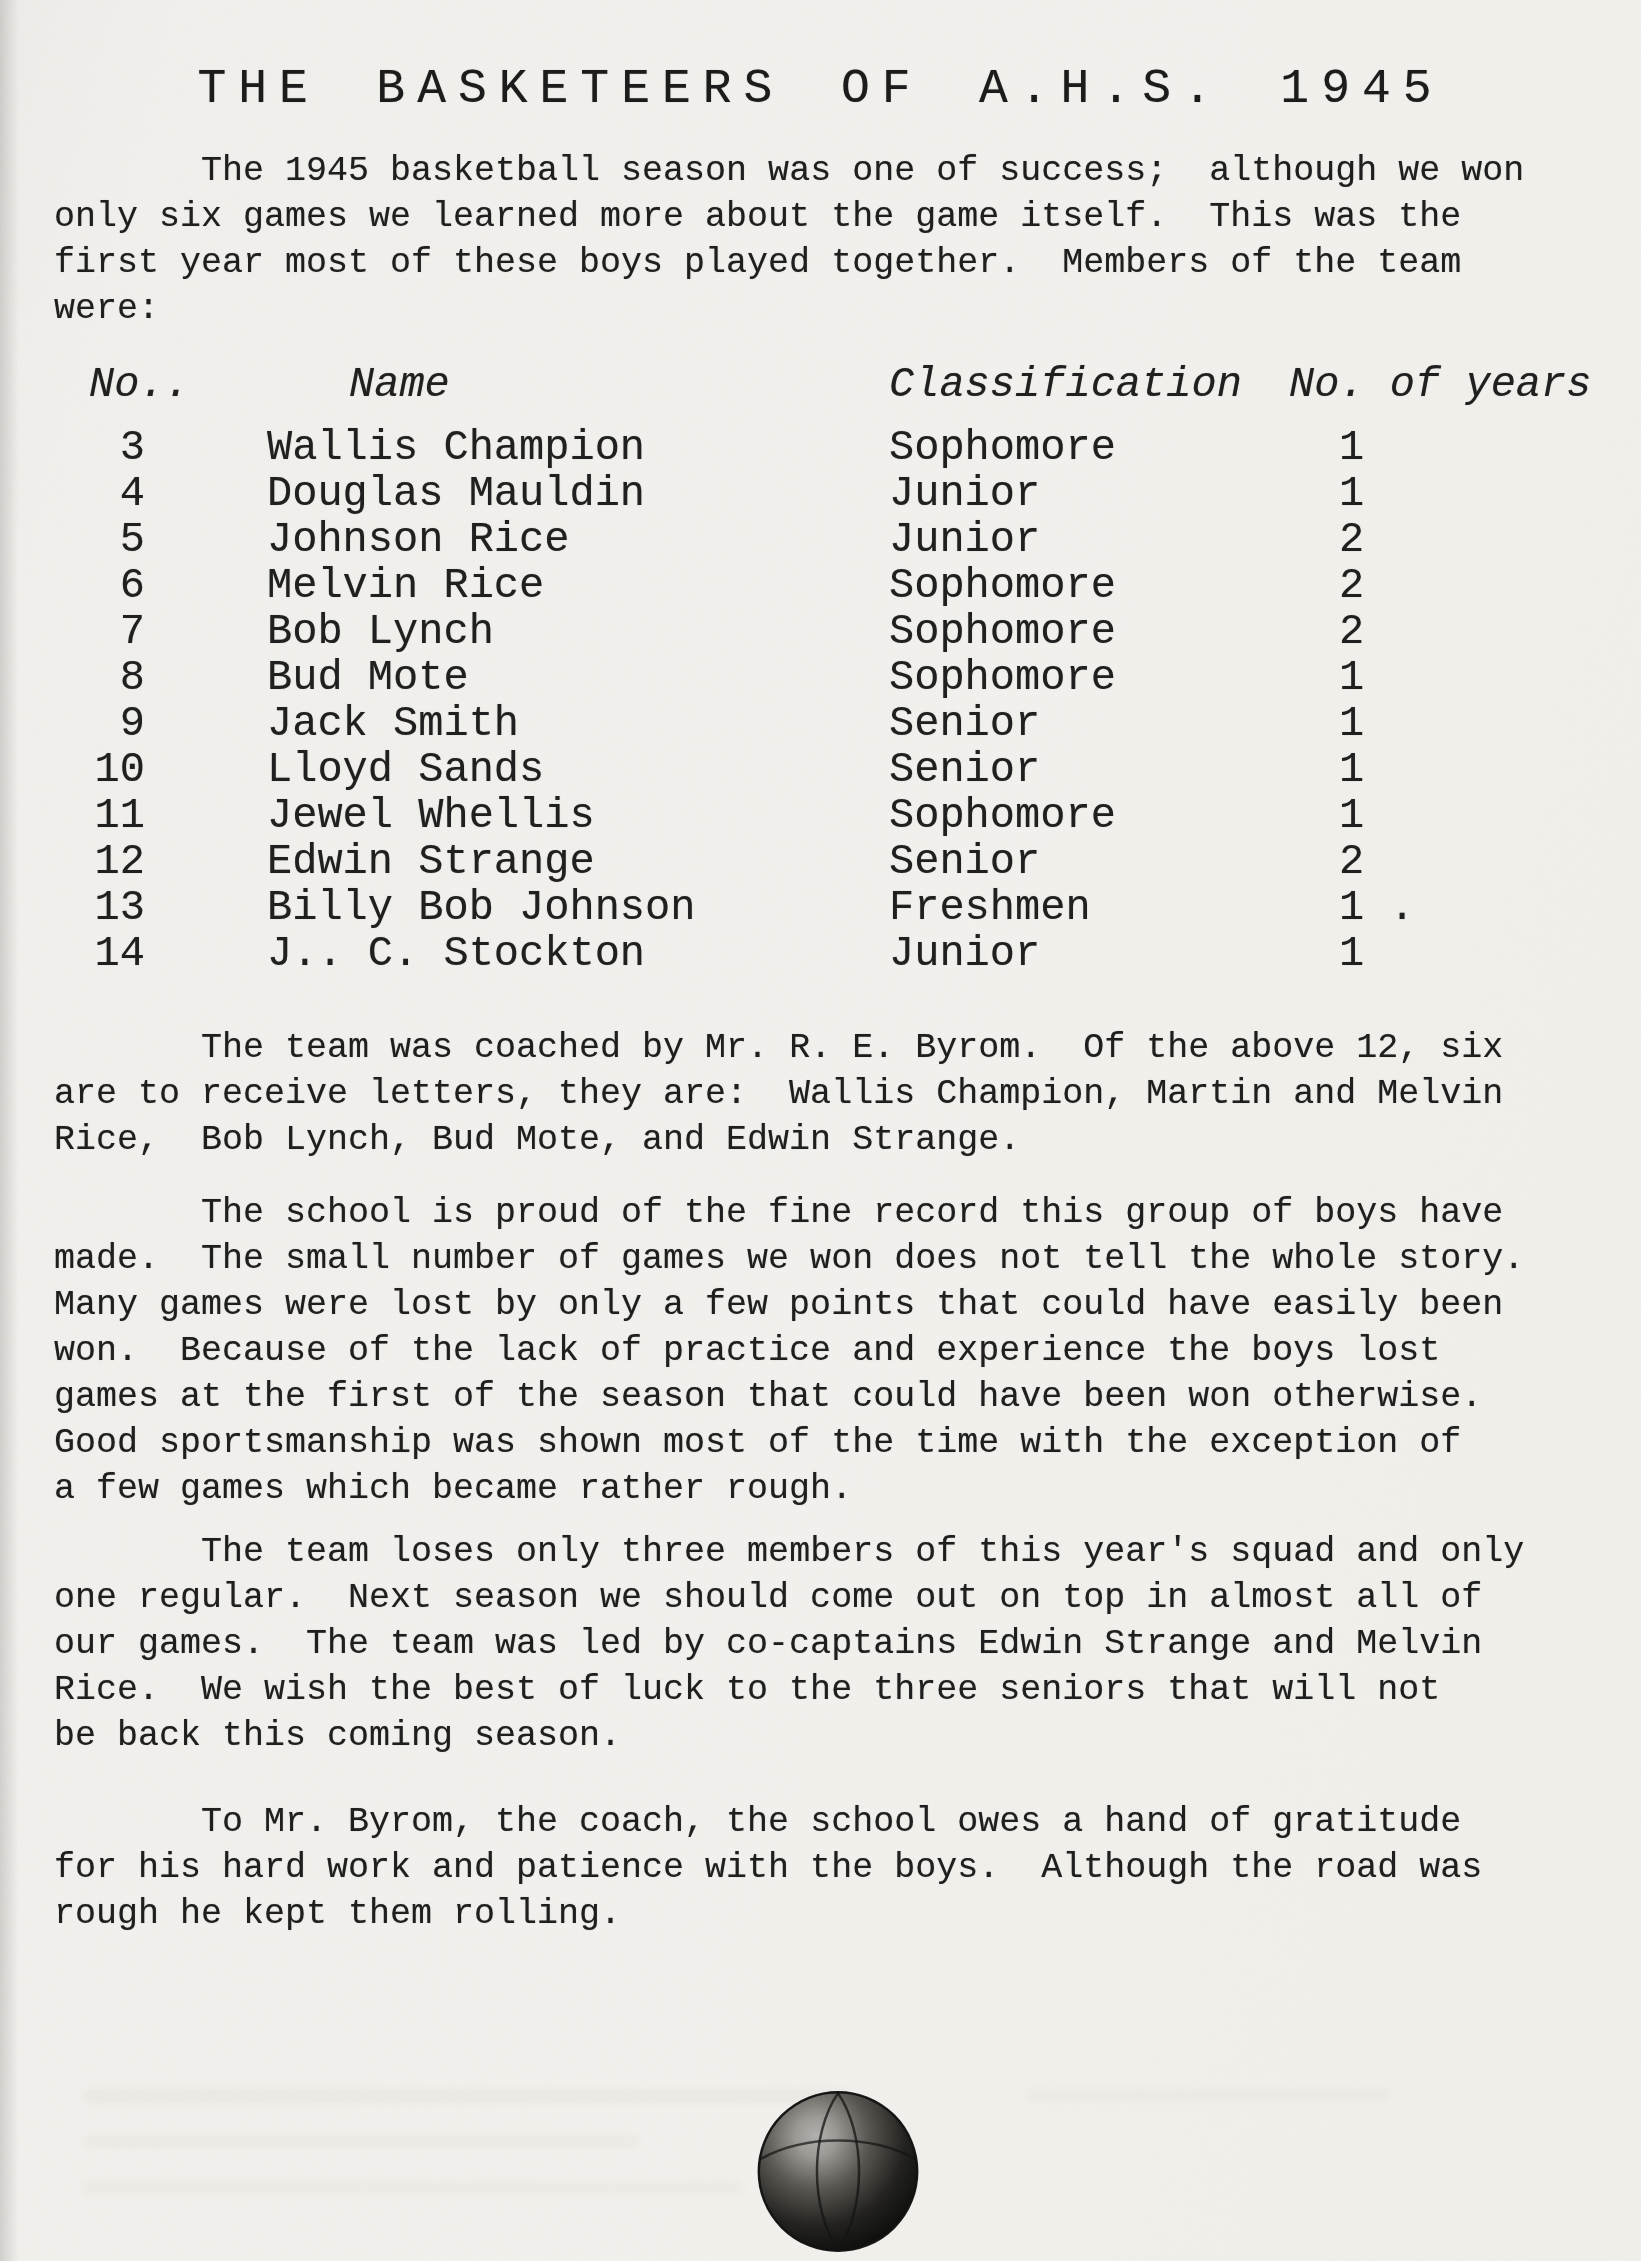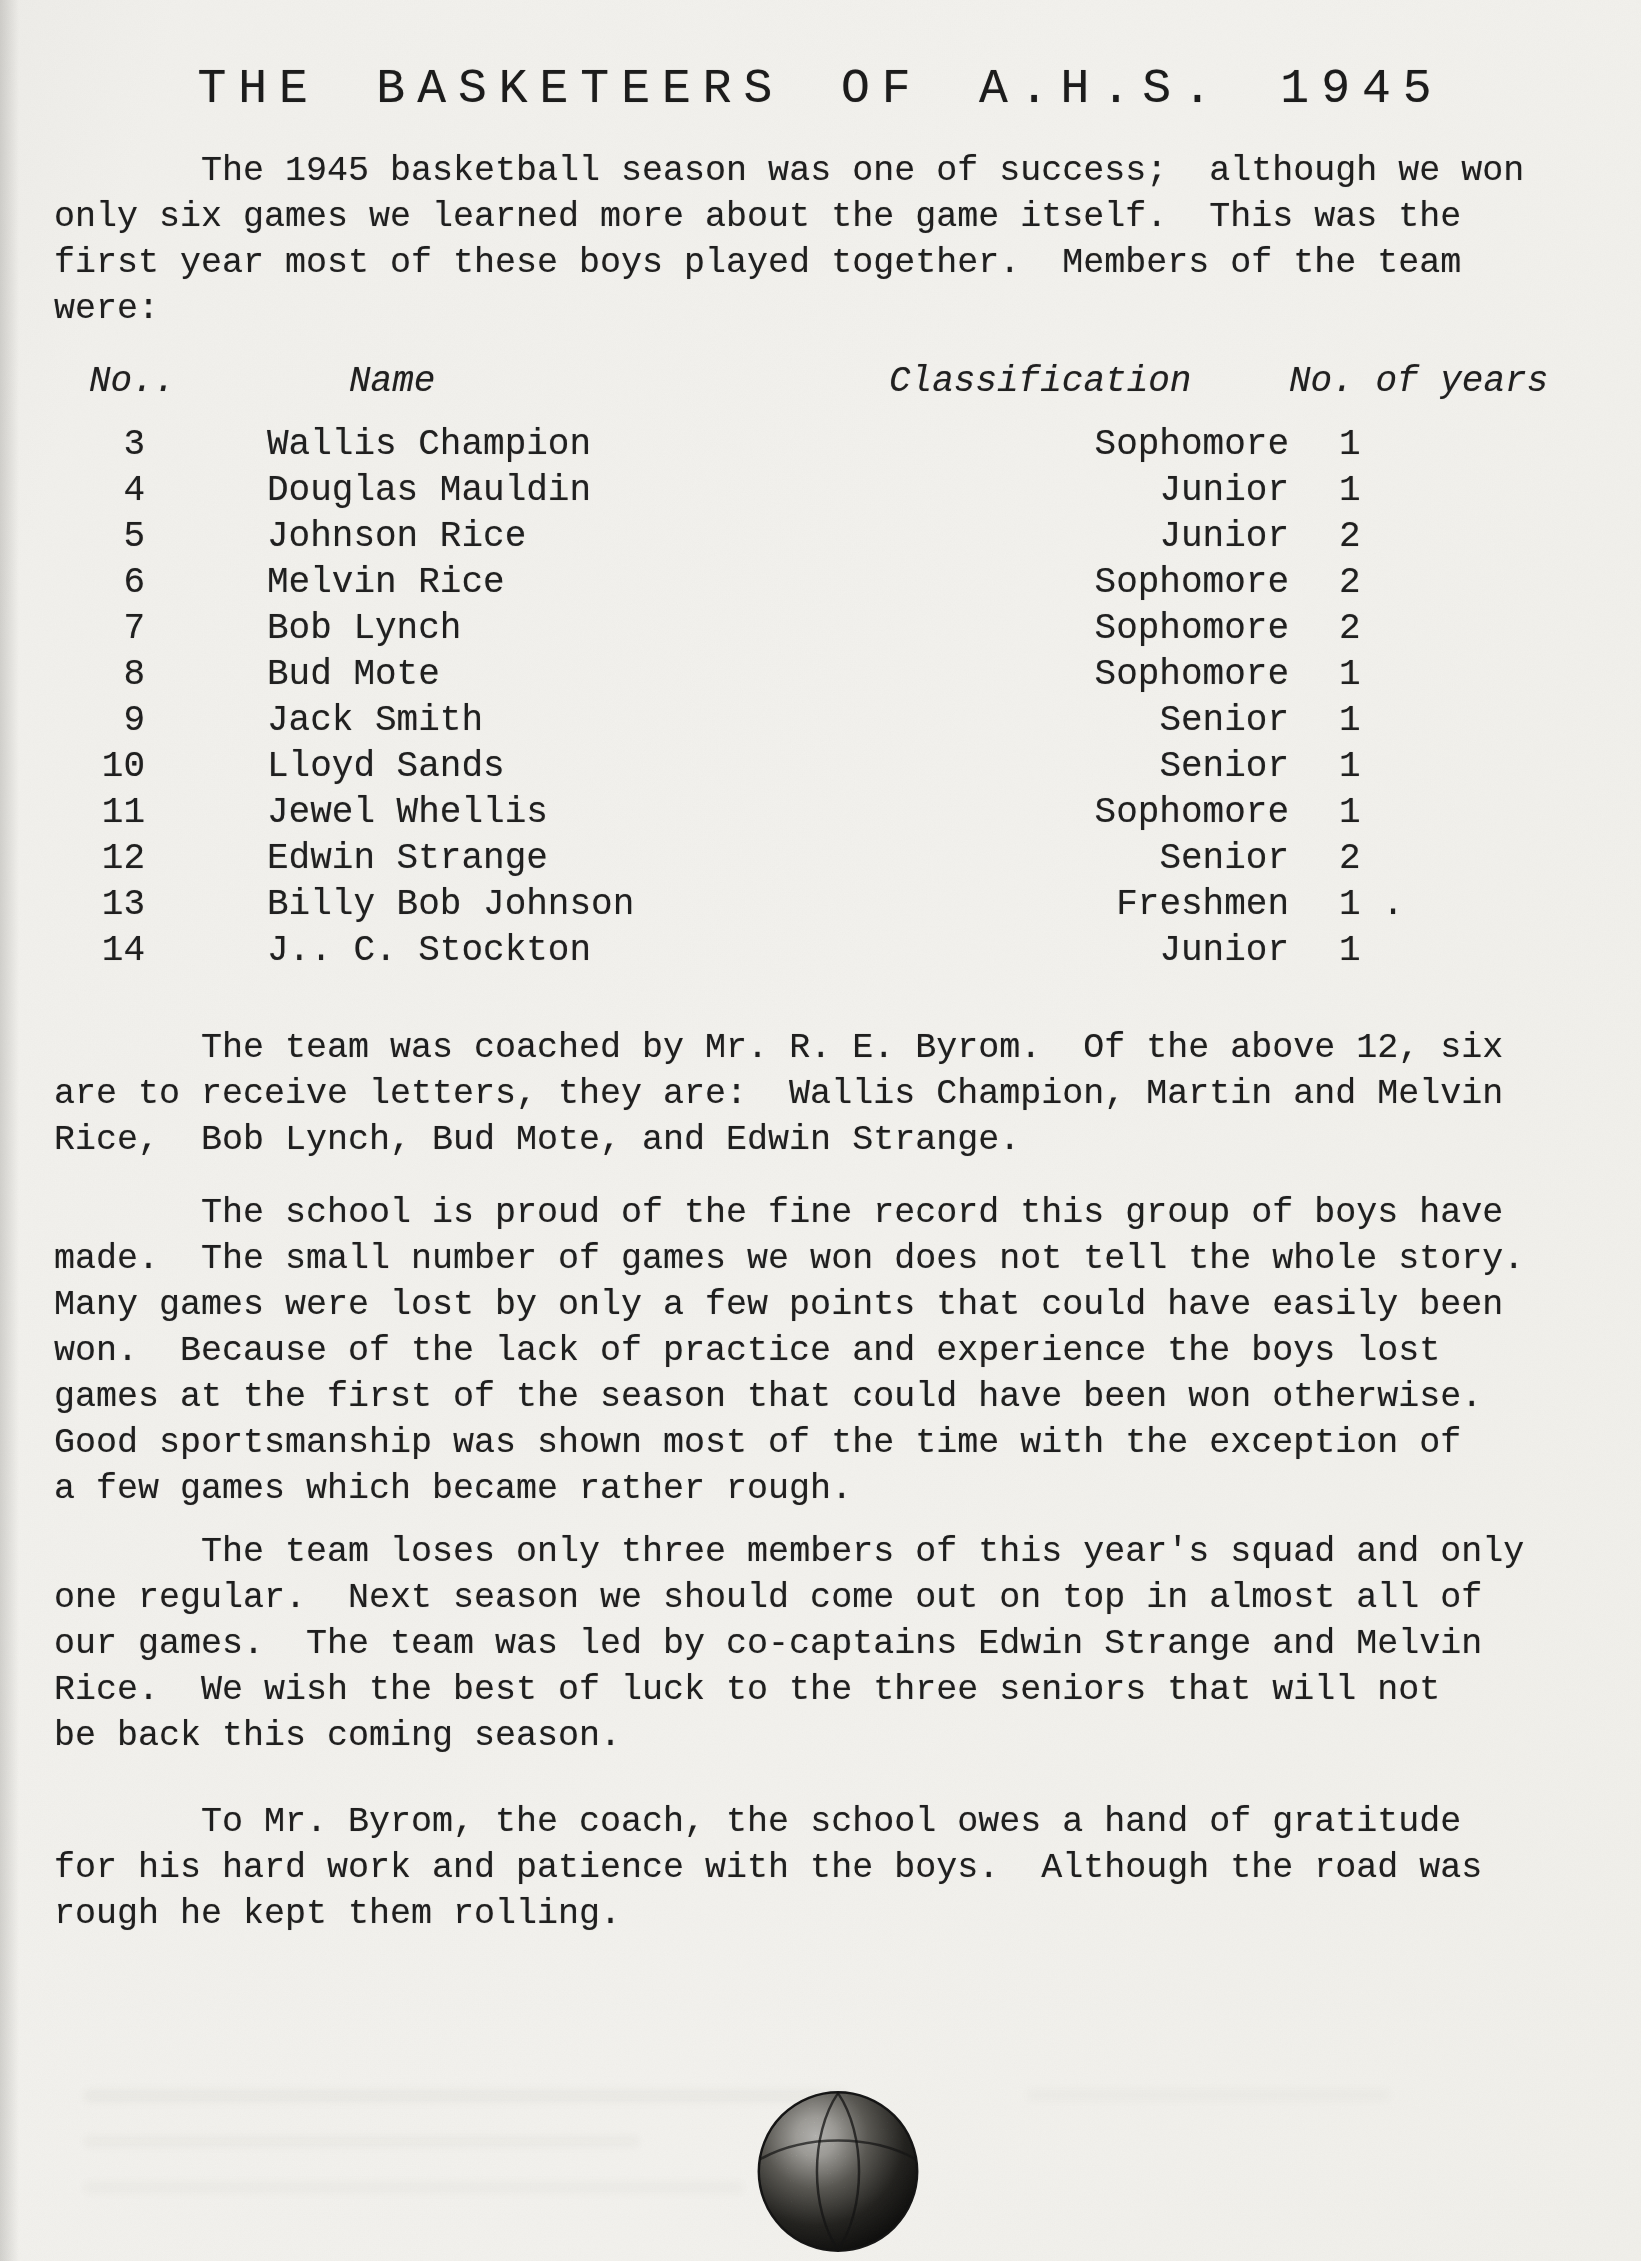--- a/index.html
+++ b/index.html
@@ -43,39 +43,39 @@
   }
   .p-intro     { top: 148px; }
   .p-coach     { top: 1025px; }
   .p-school    { top: 1190px; }
   .p-team      { top: 1529px; }
   .p-gratitude { top: 1799px; }
 
   .roster-header, .r-row {
     display: grid;
     grid-template-columns: 91px 744px 400px auto;
-    font-size: 36px;
+    font-size: 42px;
   }
   .roster-header {
     position: absolute; top: 361px; left: 54px; right: 35px;
     font-style: italic;
     text-shadow: 0 0 0.9px rgba(25,25,25,0.4);
   }
   .roster-header .h-no    { padding-left: 35px; }
   .roster-header .h-name  { padding-left: 204px; }
   .roster-header .h-class { padding-left: 0; }
   .roster-header .h-years { padding-left: 0; }
 
   .roster-rows {
     position: absolute; top: 424px; left: 54px; right: 35px;
   }
   .r-row { height: 46px; text-shadow: 0 0 0.9px rgba(25,25,25,0.4); }
   .r-row .c-no    { text-align: right; }
   .r-row .c-name  { padding-left: 122px; white-space: pre; }
-  .r-row .c-classification { padding-left: 0; text-align: right; }
+  .r-row .c-classification { padding-left: 0; }
   .r-row .c-years { padding-left: 50px; white-space: pre; }
 
   .basketball {
     position: absolute; top: 2089px; left: 751px;
     width: 174px; height: 165px;
   }
 
   .scan-artifact {
     position: absolute;
     background: rgba(110,108,100,0.10);

